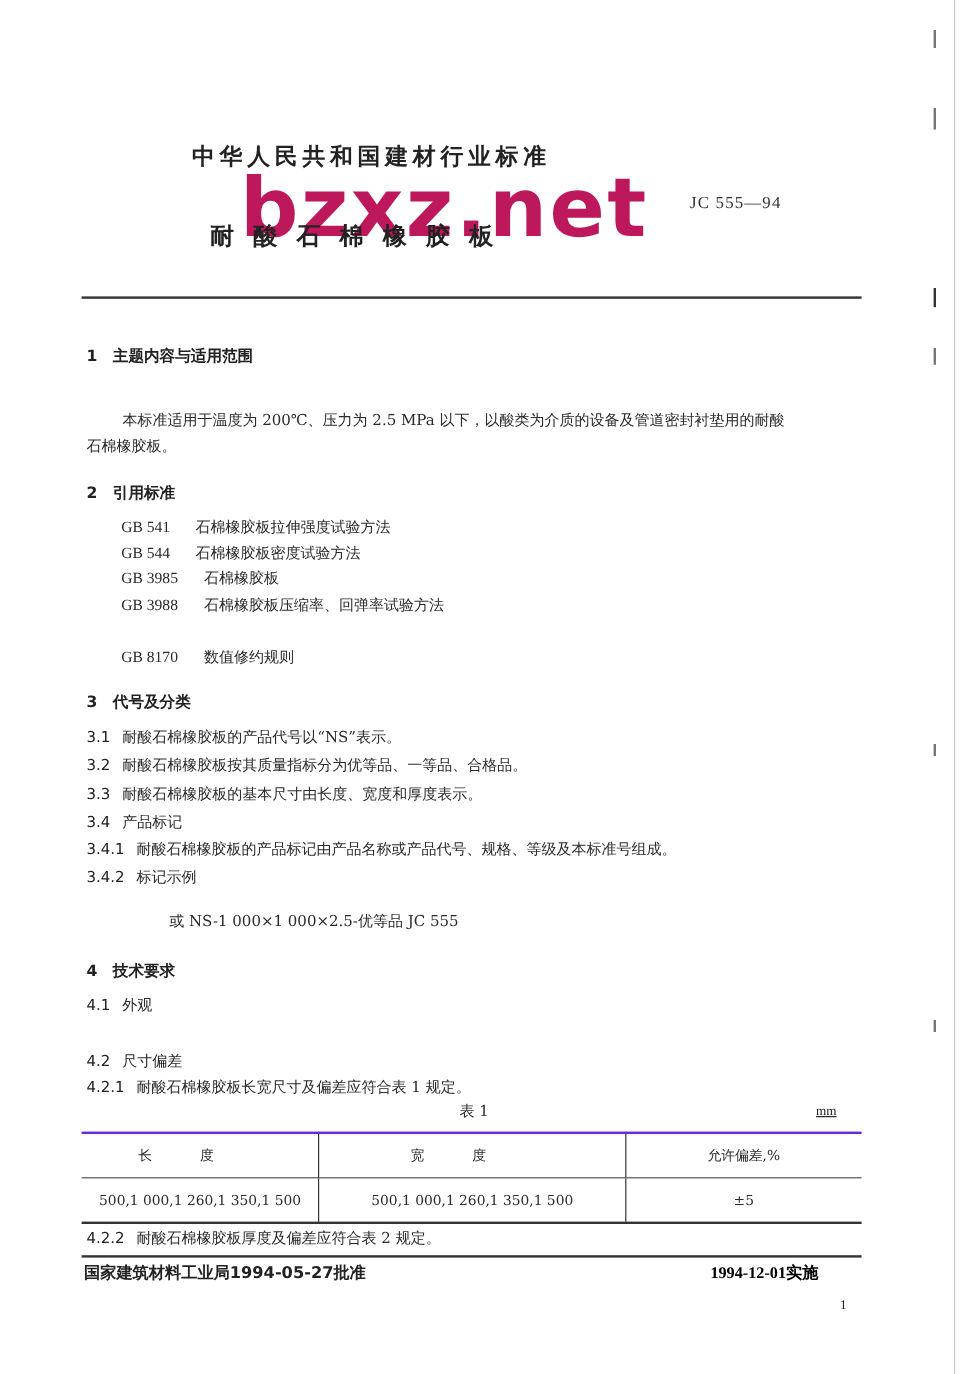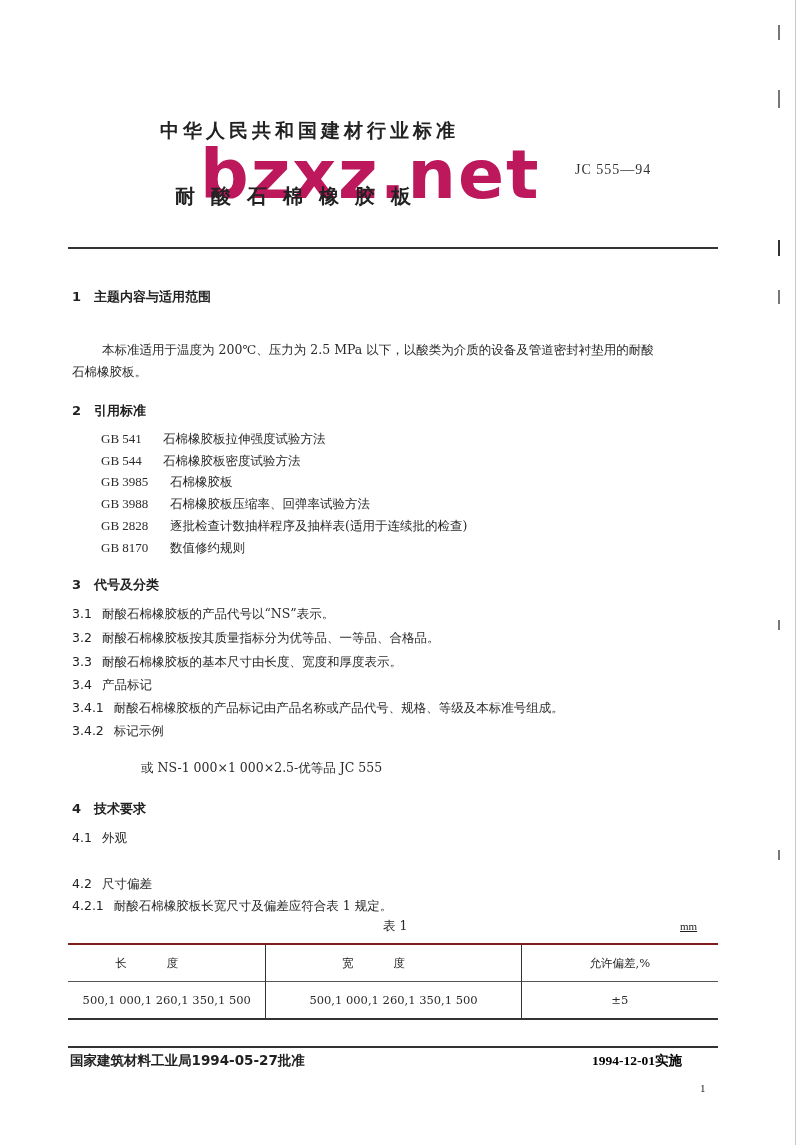--- a/index.html
+++ b/index.html
@@ -112,21 +112,21 @@
       font-family: "DejaVu Serif", "Liberation Serif", serif;
       font-size: 11.5px;
       color: #2a2a2a;
     }
     table.dims th, table.dims td {
       text-align: center;
       height: 36px;
       padding: 0;
       font-weight: normal;
     }
-    table.dims thead tr { border-top: 2px solid #7f1d1d; border-bottom: 1px solid #555; }
+    table.dims thead tr { border-top: 2px solid #6d28d9; border-bottom: 1px solid #555; }
     table.dims tbody tr { border-bottom: 2px solid #333; }
     table.dims .c1 { width: 198px; border-right: 1px solid #333; }
     table.dims .c2 { width: 255px; border-right: 1px solid #333; }
     table.dims .c3 { width: 197px; }
     .spaced { letter-spacing: 40px; }
 
     .footer-left {
       left: 70px; top: 1052px;
       font-family: "DejaVu Sans", "Liberation Sans", sans-serif;
       font-size: 13.5px;
@@ -180,23 +180,20 @@
     <span class="ref-code">GB 541</span><span>石棉橡胶板拉伸强度试验方法</span>
   </div>
   <div class="abs body-text" style="left:101px; top:453px;">
     <span class="ref-code">GB 544</span><span>石棉橡胶板密度试验方法</span>
   </div>
   <div class="abs body-text" style="left:101px; top:474px;">
     <span class="ref-code" style="min-width:69px">GB 3985</span><span>石棉橡胶板</span>
   </div>
   <div class="abs body-text" style="left:101px; top:496px;">
     <span class="ref-code" style="min-width:69px">GB 3988</span><span>石棉橡胶板压缩率、回弹率试验方法</span>
-  </div>
-  <div class="abs body-text" style="left:101px; top:518px;">
-    <span class="ref-code" style="min-width:69px">GB 2828</span><span>逐批检查计数抽样程序及抽样表(适用于连续批的检查)</span>
   </div>
   <div class="abs body-text" style="left:101px; top:540px;">
     <span class="ref-code" style="min-width:69px">GB 8170</span><span>数值修约规则</span>
   </div>
 
   <div class="abs sec-head" style="left:72px; top:576px;">
     <span class="sec-num">3</span><span>代号及分类</span>
   </div>
   <div class="abs body-text" style="left:72px; top:606px;">
     <span class="clause-num">3.1</span><span>耐酸石棉橡胶板的产品代号以“NS”表示。</span>
@@ -243,20 +240,23 @@
     </thead>
     <tbody>
       <tr>
         <td class="c1">500,1 000,1 260,1 350,1 500</td>
         <td class="c2">500,1 000,1 260,1 350,1 500</td>
         <td class="c3">±5</td>
       </tr>
     </tbody>
   </table>
 
+  <div class="abs body-text" style="left:72px; top:1024px;">
+    <span class="clause-num">4.2.2</span><span>耐酸石棉橡胶板厚度及偏差应符合表 2 规定。</span>
+  </div>
 
   <div class="abs rule-footer"></div>
 
   <div class="abs footer-left">国家建筑材料工业局1994-05-27批准</div>
   <div class="abs footer-right">1994-12-01实施</div>
   <div class="abs page-num">1</div>
 
   <div class="abs edge-line"></div>
   <div class="abs scan-mark" style="left:778px; top:25px; height:15px;"></div>
   <div class="abs scan-mark" style="left:778px; top:90px; height:18px;"></div>

